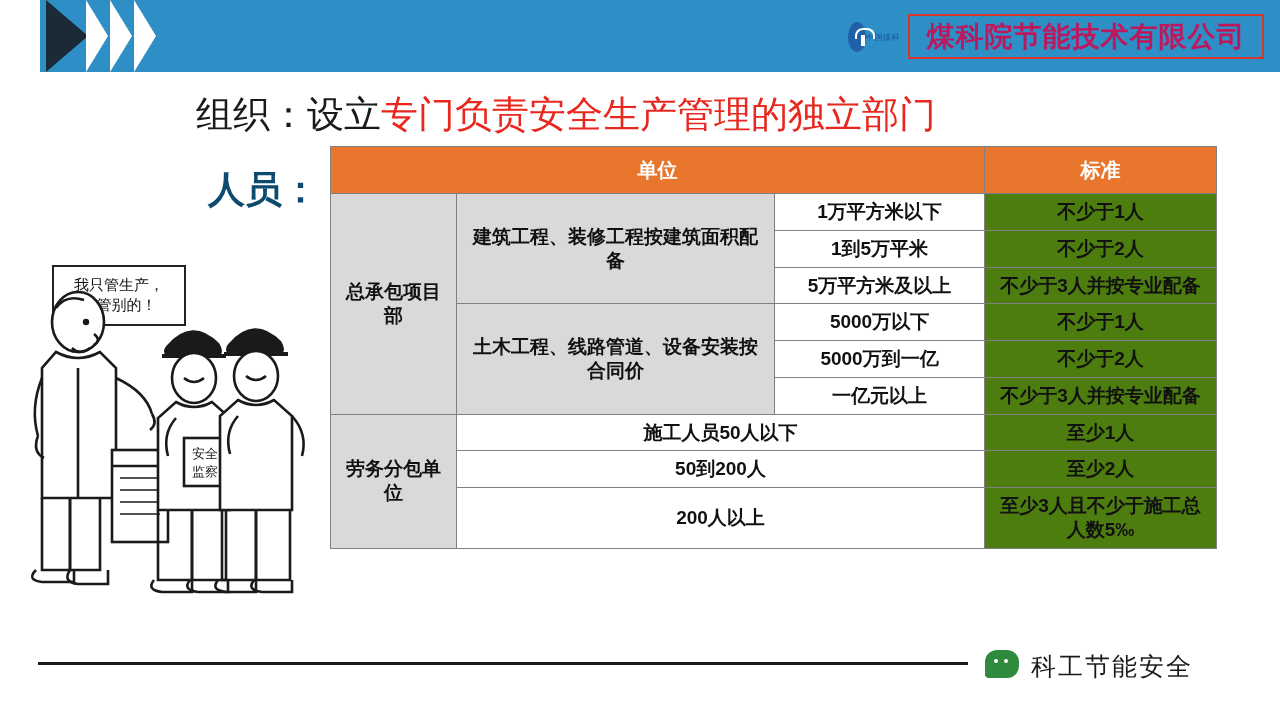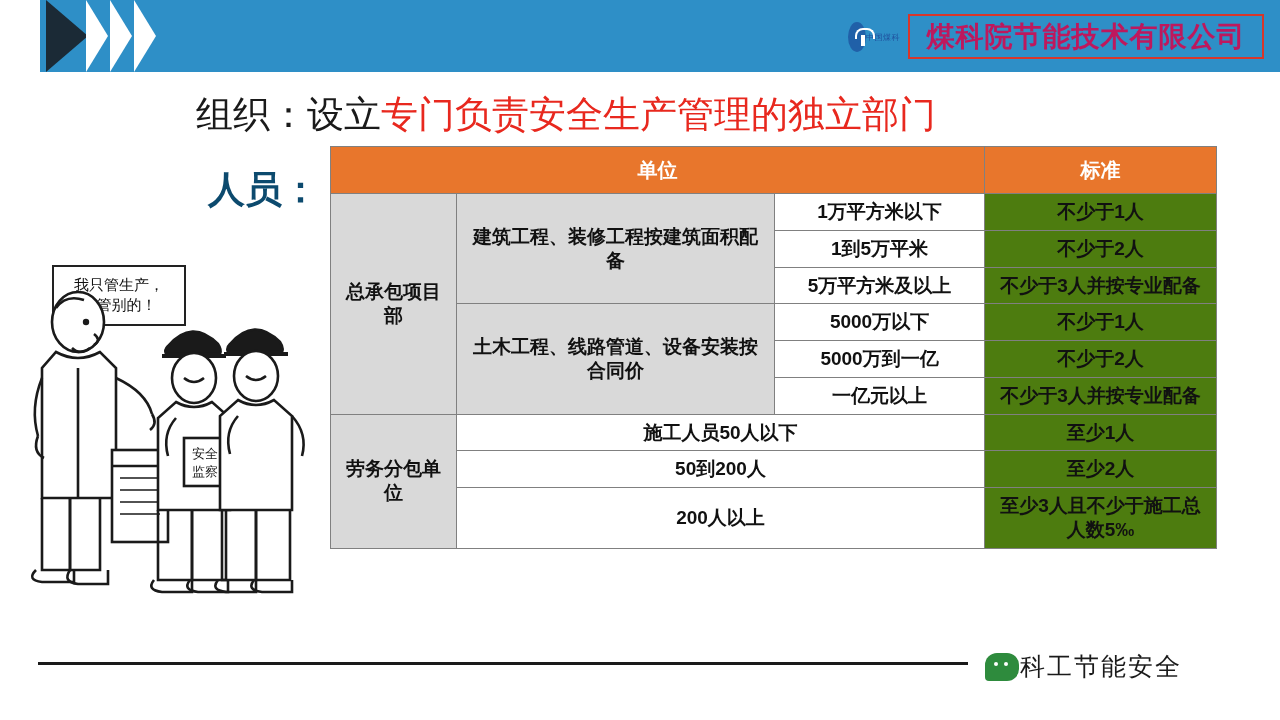--- a/index.html
+++ b/index.html
@@ -199,22 +199,22 @@
   .footer-rule {
     position: absolute;
     left: 38px; top: 662px;
     width: 930px; height: 3px;
     background: #1a1a1a;
   }
   .footer-badge {
     position: absolute;
     left: 985px; top: 650px;
     display: flex;
-    align-items: center;
-    gap: 1px;
+    align-items: flex-start;
+    gap: 12px;
   }
   .wechat-icon {
     width: 34px; height: 28px;
     background: #2e8b3d;
     border-radius: 12px 12px 12px 4px;
     position: relative;
   }
   .wechat-icon::before,
   .wechat-icon::after {
     content: "";

